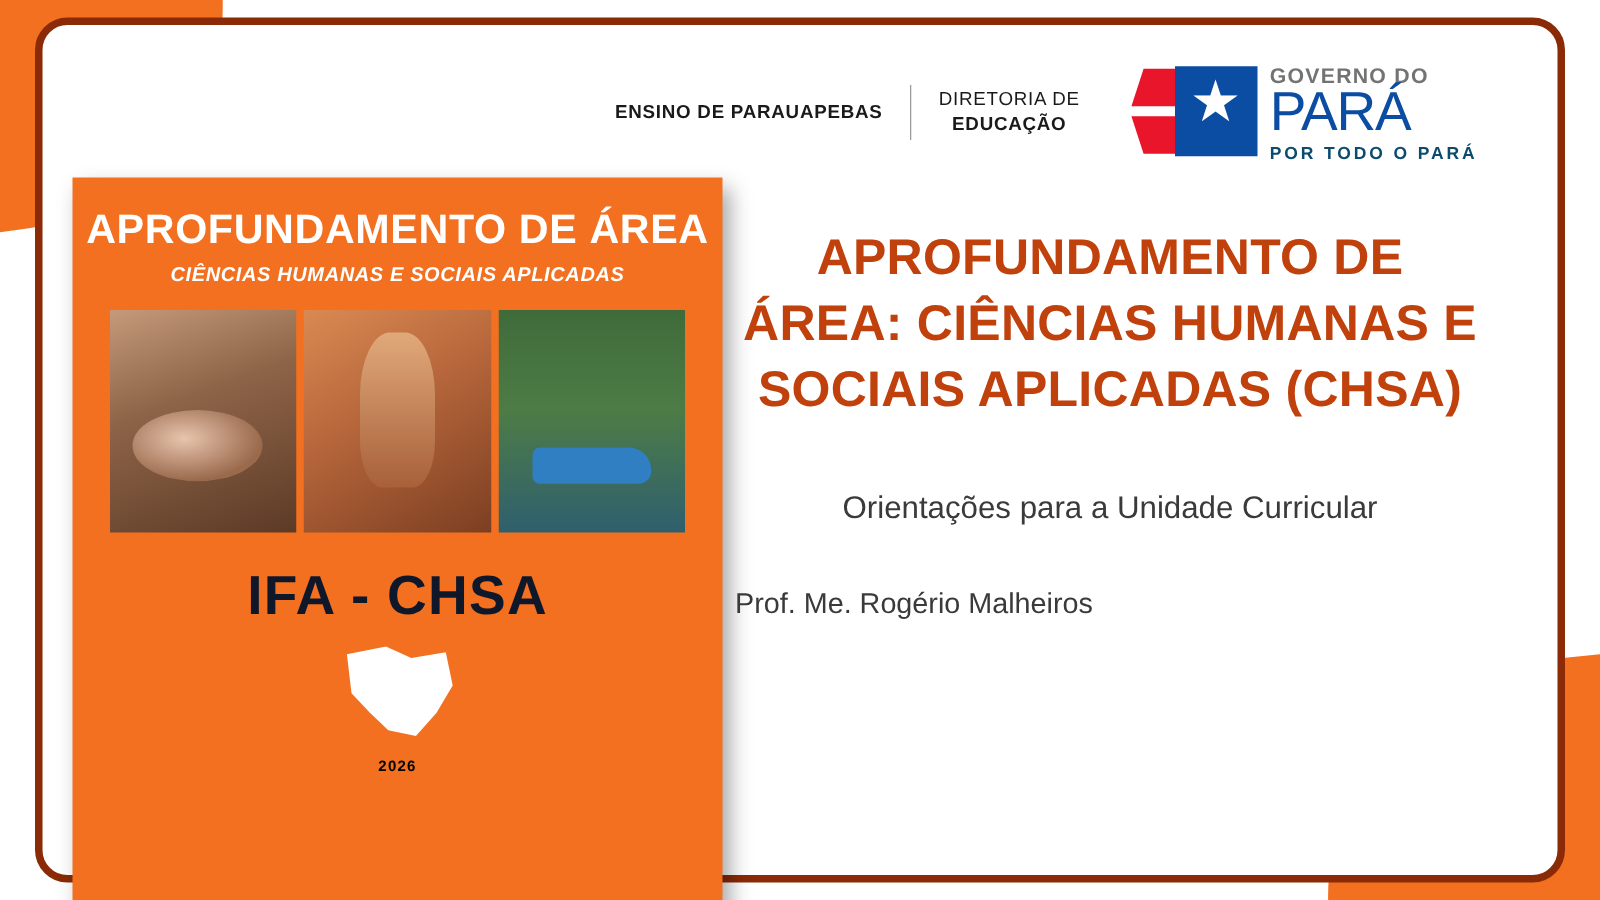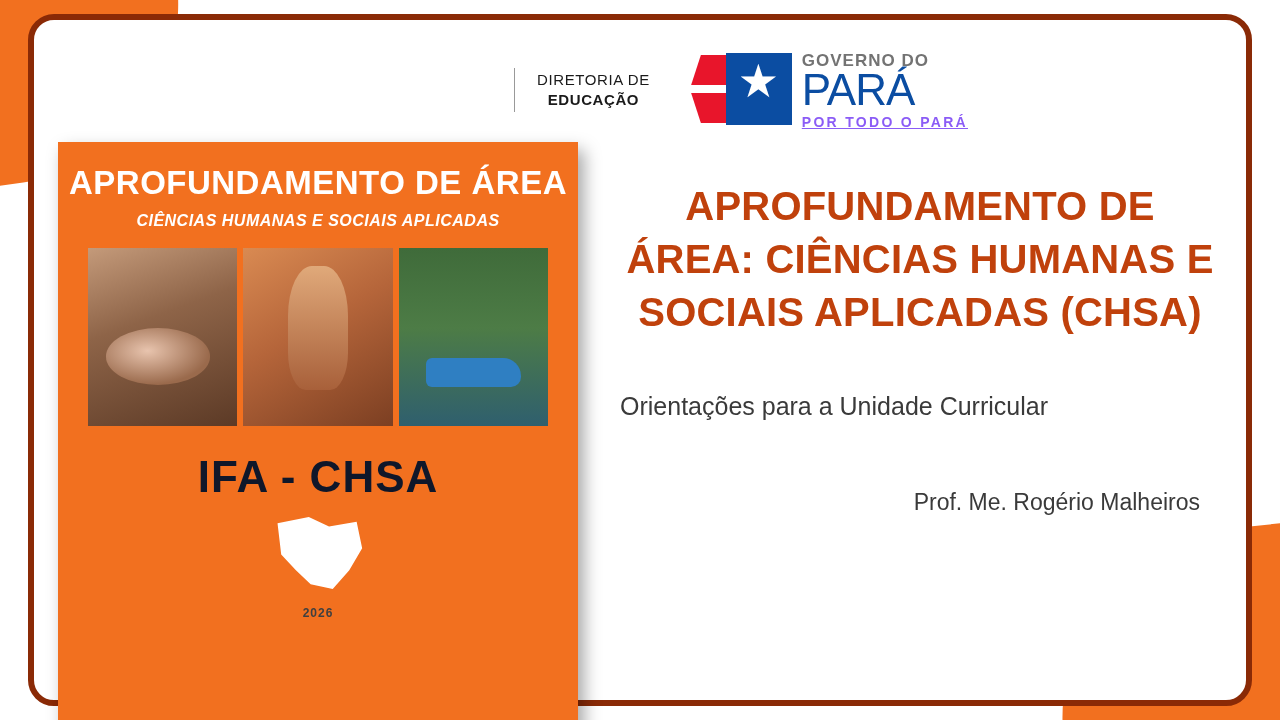--- a/index.html
+++ b/index.html
@@ -91,23 +91,22 @@
   .gov-mark .star span { position: absolute; top: -8px; left: -2px; }
   .gov-text { line-height: 1; }
   .gov-text .t1 {
     font-size: 17px; font-weight: bold; color: #737373; letter-spacing: 1px;
   }
   .gov-text .t2 {
     font-size: 44px; font-weight: normal; color: #0b4da2;
     letter-spacing: -1px; line-height: 0.95;
   }
   .gov-text .t3 {
-    font-size: 14px; font-weight: bold; color: #8b5cf6; letter-spacing: 2.3px;
+    font-size: 14px; font-weight: bold; color: #0c4a6e; letter-spacing: 2.3px;
     margin-top: 4px;
-    text-decoration: underline;
   }
 
   
   .cover {
     position: absolute;
     left: 58px; top: 142px;
     width: 520px; height: 596px;
     background: #f2701f;
     box-shadow: 6px 8px 16px rgba(0,0,0,.35);
     text-align: center;
@@ -153,56 +152,58 @@
     letter-spacing: 1px;
   }
   .para-silhouette {
     margin: 12px auto 0;
     width: 92px; height: 78px;
     background: #ffffff;
     clip-path: polygon(6% 12%, 40% 4%, 62% 16%, 92% 10%, 98% 44%, 84% 72%, 66% 96%, 42% 90%, 26% 72%, 10% 52%);
   }
   .cover .c-year {
     margin-top: 14px;
-    font-size: 12px; font-weight: bold; color: #404040; letter-spacing: 1px;
+    font-size: 12px; font-weight: bold; color: #000000; letter-spacing: 1px;
   }
 
   
   .right {
     position: absolute;
-    left: 620px; top: 180px;
+    left: 588px; top: 180px;
     width: 600px;
   }
   .main-title {
     font-size: 40px; font-weight: bold; color: #c0410c;
     text-align: center; line-height: 1.32;
     letter-spacing: .2px;
   }
   .subtitle {
     margin-top: 54px;
     font-size: 25px; color: #3a3a3a;
+    text-align: center;
   }
   .author {
-    margin-top: 68px;
+    margin-top: 48px;
     font-size: 23px; color: #3a3a3a;
-    text-align: right; padding-right: 20px;
+    padding-right: 20px;
   }
 </style>
 </head>
 <body>
 
 <div class="slide">
 
   <div class="corner-tl"></div>
   <div class="corner-br"></div>
   <div class="frame"></div>
 
   <div class="header">
 
     <div class="hdr-block">
+      <div class="l2">ENSINO DE PARAUAPEBAS</div>
     </div>
 
     <div class="hdr-divider"></div>
 
     <div class="hdr-block">
       <div class="l1">DIRETORIA DE</div>
       <div class="l2">EDUCAÇÃO</div>
     </div>
 
     <div class="gov-logo">

